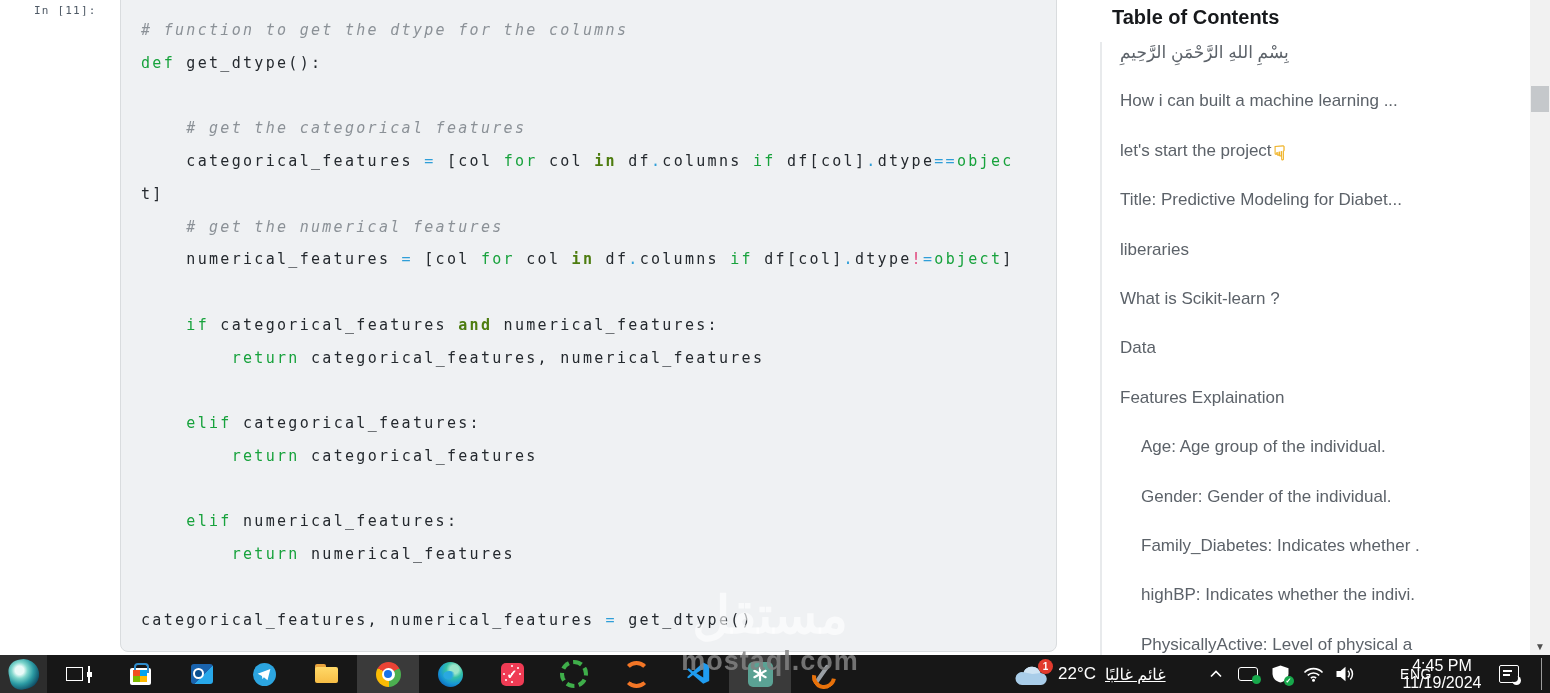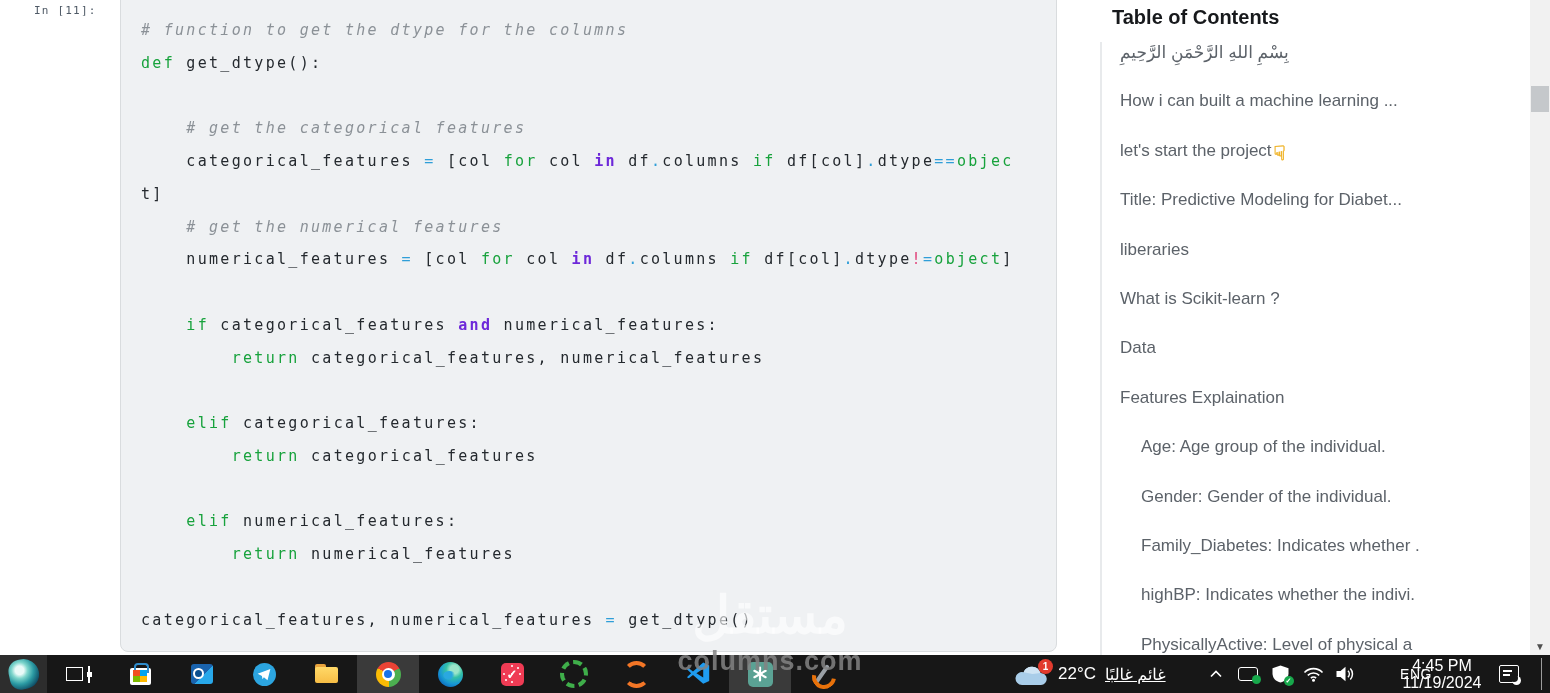--- a/index.html
+++ b/index.html
@@ -10,21 +10,21 @@
   .prompt{position:absolute;left:34px;top:4px;font-family:"DejaVu Sans Mono",monospace;
     font-size:11px;letter-spacing:1.2px;color:#4f5a66;}
   .cell{position:absolute;left:120px;top:-16px;width:937px;height:668px;background:#eff1f3;
     border:1px solid #d9dcde;border-radius:8px;box-sizing:border-box;}
   .code{position:absolute;left:20px;top:29px;right:6px;white-space:pre;
     font-family:"DejaVu Sans Mono",monospace;font-size:15px;letter-spacing:2.3px;color:#24292e;}
   .code-line{height:32.75px;line-height:32.75px;}
   .tk-p{color:#24292e;}
   .tk-c{color:#8b9197;font-style:italic;}
   .tk-k{color:#17a23c;}
-  .tk-w{color:#6d28d9;font-weight:bold;}
+  .tk-w{color:#4d7c0f;font-weight:bold;}
   .tk-o{color:#2f9ed8;}
   .tk-x{color:#e0457b;}
 
   
   .toc{position:absolute;left:1092px;top:0;width:438px;height:655px;overflow:hidden;}
   .toc-title{position:absolute;left:20px;top:6px;font-size:20px;font-weight:700;color:#17191c;}
   .toc-list{position:absolute;left:8px;top:42px;right:0;border-left:2px solid #e8eaec;padding-left:18px;}
   .toc-item{height:49.4px;display:flex;font-size:17px;color:#5c6269;cursor:pointer;}
   .toc-item.sub{padding-left:21px;}
   .toc-item .hand{color:#f0b429;font-size:20px;margin-left:2px;font-weight:bold;}
@@ -167,21 +167,21 @@
       </div>
   </div>
 
   <div class="sb">
     <div class="sb-thumb"></div>
     <div class="sb-arrow">▼</div>
   </div>
 </div>
 
 <div class="wm-ar">مستقل</div>
-<div class="wm-en">columns.com</div>
+<div class="wm-en">mostaql.com</div>
 
 <div class="taskbar">
 
   <div class="slot start" style="left:0;">
     <div class="start-blob"></div>
   </div>
 
   <div class="slot" style="left:47px;">
     <div class="tv"></div>
       <div class="tv-bar"></div>

